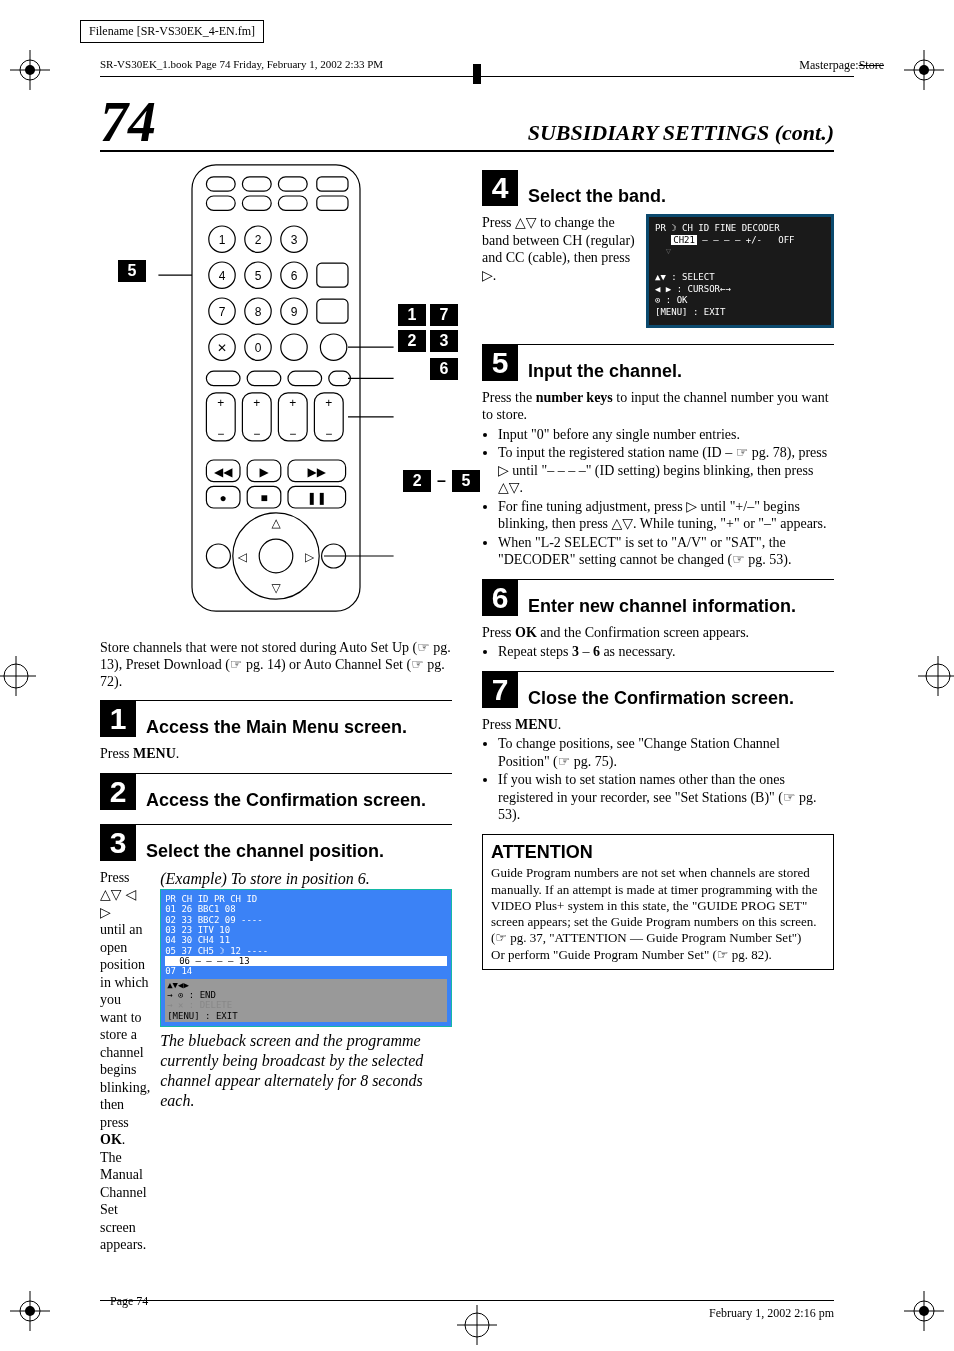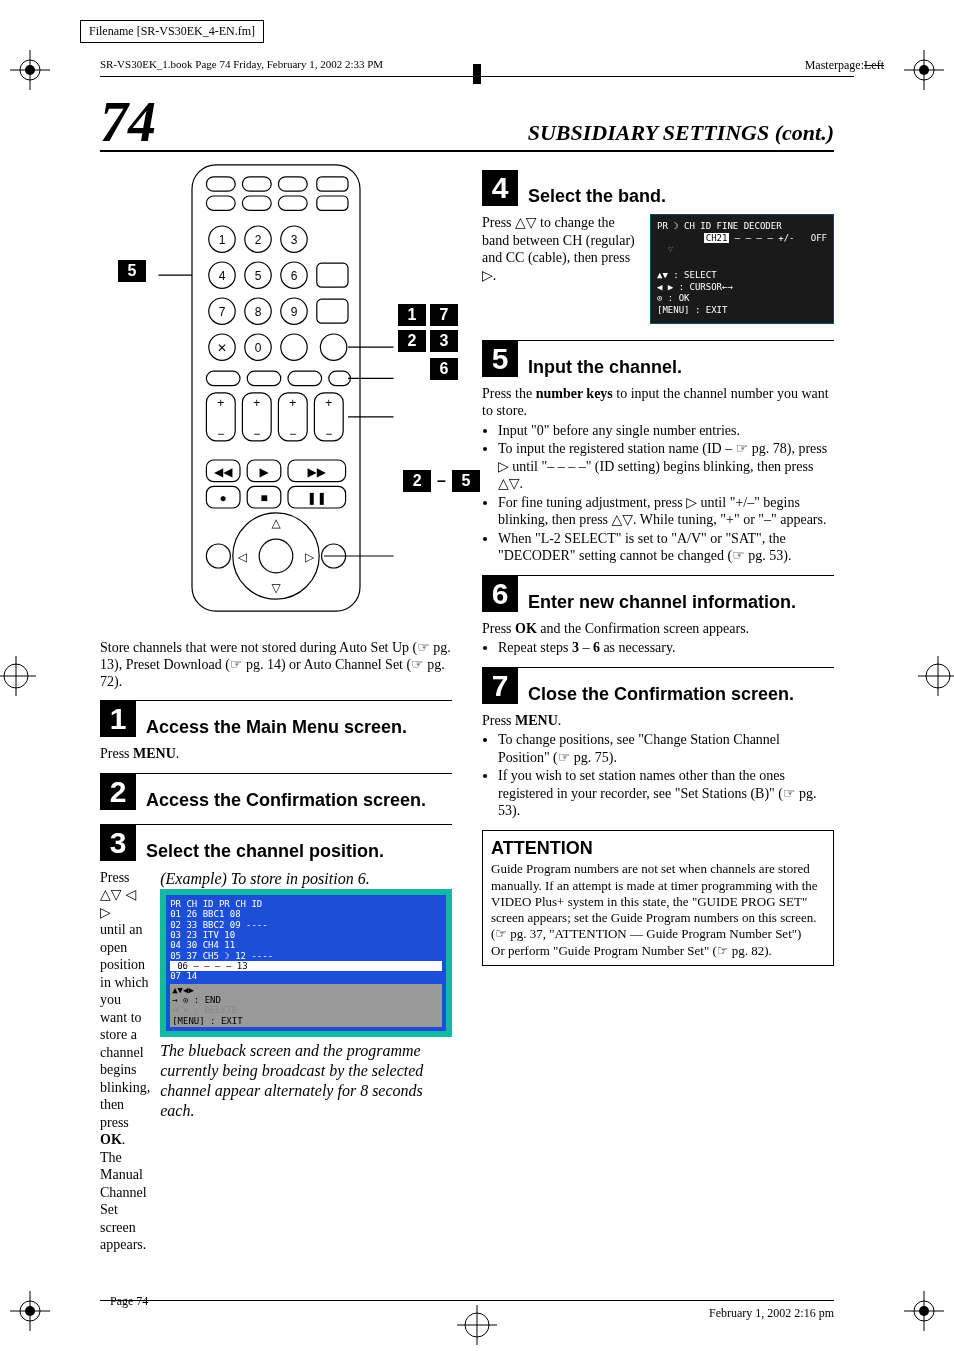--- a/index.html
+++ b/index.html
@@ -184,40 +184,40 @@
     font-style: italic;
     font-size: 16px;
   }
   .step3-wrap {
     display: flex;
     gap: 10px;
   }
   .step3-text { flex: 1; }
   .manual-ch-screen {
     flex: 0 0 150px;
-    border: 6px solid #14b8a6;
-    background: #1d4ed8;
+    border: 1px solid #14b8a6;
+    background: #3b82f6;
     color: #fff;
     font-family: monospace;
     font-size: 9px;
     padding: 4px;
     line-height: 1.15;
   }
-  .manual-ch-screen .hl { background: #fff; color: #000; padding: 0 7px; }
+  .manual-ch-screen .hl { background: #fff; color: #000; padding: 0 14px; }
   .manual-ch-screen .dim { color: #888; }
   .screen-caption {
     font-style: italic;
     font-size: 16px;
     margin-top: 4px;
   }
 
   .band-screen {
     float: right;
     width: 170px;
-    border: 1px solid #0c4a6e;
+    border: 3px solid #0c4a6e;
     background: #1a1a1a;
     color: #fff;
     font-family: monospace;
     font-size: 9px;
     padding: 6px;
     line-height: 1.3;
     margin-left: 8px;
     margin-bottom: 6px;
   }
 
@@ -314,21 +314,21 @@
   </div>
   <div class="reg-mark reg-top">
     <svg viewBox="0 0 40 40">
         <rect x="16" y="10" width="8" height="20" fill="#000"></rect>
       </svg>
   </div>
 
   <div class="filename-box">Filename [SR-VS30EK_4-EN.fm]</div>
   <div class="bookline">SR-VS30EK_1.book  Page 74  Friday, February 1, 2002  2:33 PM</div>
   <div class="masterpage">
-    <span>Masterpage:</span><span class="strike">Left</span>
+    <span>Masterpage:</span><span class="strike">Store</span>
   </div>
   <div class="rule-top"></div>
 
   <div class="page-number-big">74</div>
   <div class="section-header">SUBSIDIARY SETTINGS (cont.)</div>
   <div class="rule-under-header"></div>
 
   <div class="content">
 
     <div class="col">
@@ -496,21 +496,21 @@
     <div class="col">
 
       <div class="step" style="border-top:none;">
         <div class="step-row">
           <div class="step-num">4</div>
           <div class="step-title">Select the band.</div>
         </div>
         <div class="step-body">
           <div class="band-screen">
             <div>PR ☽ CH    ID   FINE  DECODER</div>
-            <div style="color:#fff;text-align:right;">&nbsp;&nbsp;&nbsp;<span style="background:#fff;color:#000;padding:0 2px;">CH21</span>&nbsp;– – – –&nbsp;+/-&nbsp;&nbsp;&nbsp;OFF</div>
+            <div style="color:#fff;">&nbsp;&nbsp;&nbsp;<span style="background:#fff;color:#000;padding:0 2px;">CH21</span>&nbsp;– – – –&nbsp;+/-&nbsp;&nbsp;&nbsp;OFF</div>
             <div style="color:#555;">&nbsp;&nbsp;▽</div>
             <div style="height:14px;"></div>
             <div>▲▼  : SELECT</div>
             <div>◀ ▶ : CURSOR←→</div>
             <div>⊙  : OK</div>
             <div>[MENU] : EXIT</div>
           </div>
           Press <span class="bsym">△▽</span> to change the band between CH (regular) and CC (cable), then press <span class="bsym">▷</span>.
           <div style="clear:both;"></div>
         </div>

